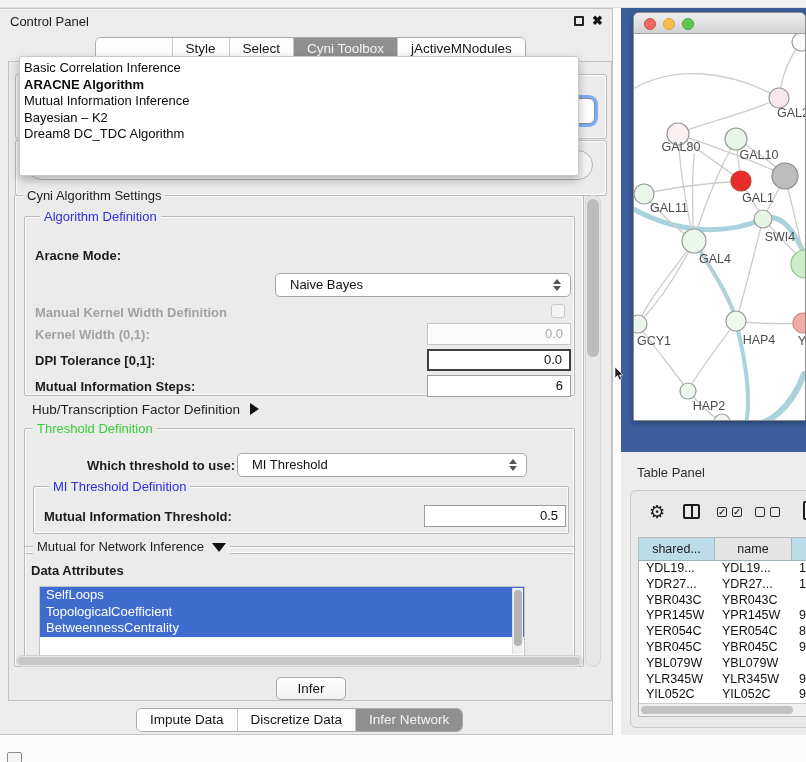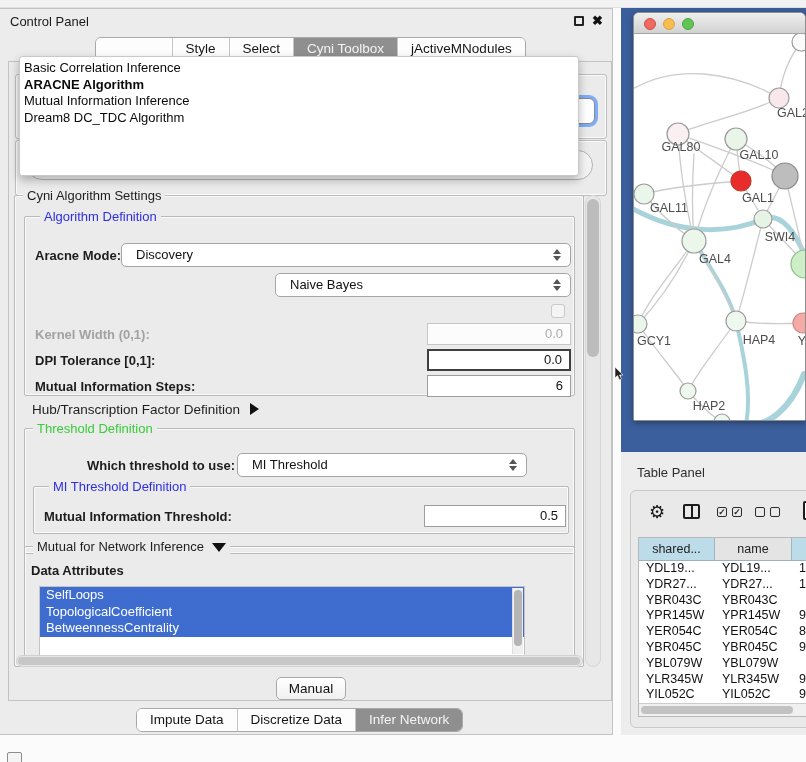--- a/index.html
+++ b/index.html
@@ -162,47 +162,42 @@
       <div class="ugroup" style="left:6px; top:12px; width:592px; height:65px;"></div>
       <div id="under-combo1"></div>
       <div class="ugroup" style="left:6px; top:78px; width:592px; height:56px;"></div>
       <div id="under-combo2">gal-filtered.sif default node</div>
 
       <div id="algo-overlay">
         <div id="algo-list">
             <div class="algo-item">Basic Correlation Inference</div>
             <div class="algo-item selected">ARACNE Algorithm</div>
             <div class="algo-item">Mutual Information Inference</div>
+            <div class="algo-item">Bayesian – K2</div>
             <div class="algo-item">Dream8 DC_TDC Algorithm</div>
           </div>
       </div>
 
       <div class="fs" style="left:5px; top:133px; width:570px; height:472px;">
         <span class="legend">Cyni Algorithm Settings</span>
 
         <div class="fs" style="left:9px; top:20px; width:551px; height:180px;">
           <span class="legend blue">Algorithm Definition</span>
 
           <span class="lbl" style="left:10px; top:31px;">Aracne Mode:</span>
-          <div class="combo" style="left:96px; top:26px; width:450px;">
-            <span>Discovery</span>
-            <span class="arrows">
-                <span class="up"></span>
-                <span class="dn"></span>
-              </span>
-          </div>
 
           <div class="combo" style="left:250px; top:56px; width:296px;">
             <span>Naive Bayes</span>
             <span class="arrows">
                 <span class="up"></span>
                 <span class="dn"></span>
               </span>
           </div>
 
+          <span class="lbl dis" style="left:10px; top:88px;">Manual Kernel Width Definition</span>
           <span class="checkbox" style="left:526px; top:87px;"></span>
 
           <span class="lbl dis" style="left:10px; top:110px;">Kernel Width (0,1):</span>
           <div class="tfield dis" style="left:402px; top:106px; width:144px;">0.0</div>
 
           <span class="lbl" style="left:10px; top:136px;">DPI Tolerance [0,1]:</span>
           <div class="tfield strong" style="left:402px; top:132px; width:144px;">0.0</div>
 
           <span class="lbl" style="left:10px; top:162px;">Mutual Information Steps:</span>
           <div class="tfield" style="left:402px; top:158px; width:144px;">6</div>
@@ -248,21 +243,21 @@
 
         <div id="cyni-hscroll">
             <div id="cyni-hthumb"></div>
           </div>
       </div>
 
       <div id="cyni-vscroll">
           <div id="cyni-vthumb"></div>
         </div>
 
-      <div id="apply-btn">Manual</div>
+      <div id="apply-btn">Infer</div>
     </div>
 
     <div id="bottom-tabstrip">
         <div class="tab">
           <span>Impute Data</span>
         </div>
         <div class="tab">
           <span>Discretize Data</span>
         </div>
         <div class="tab selected">

